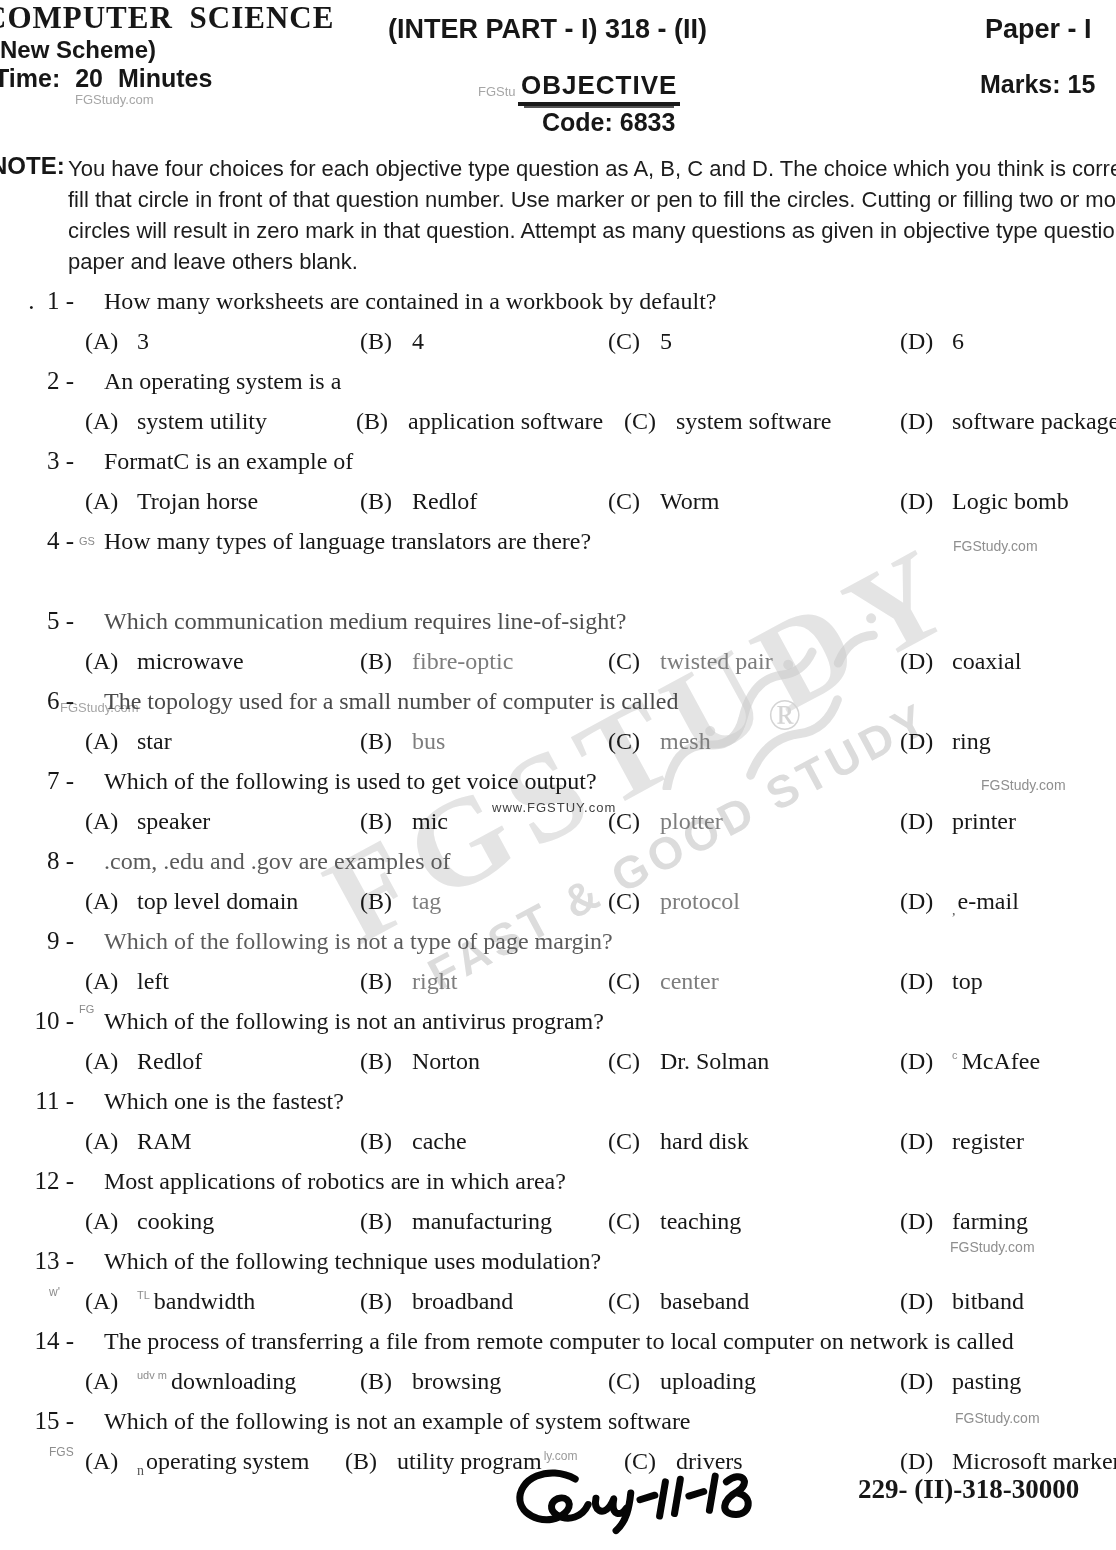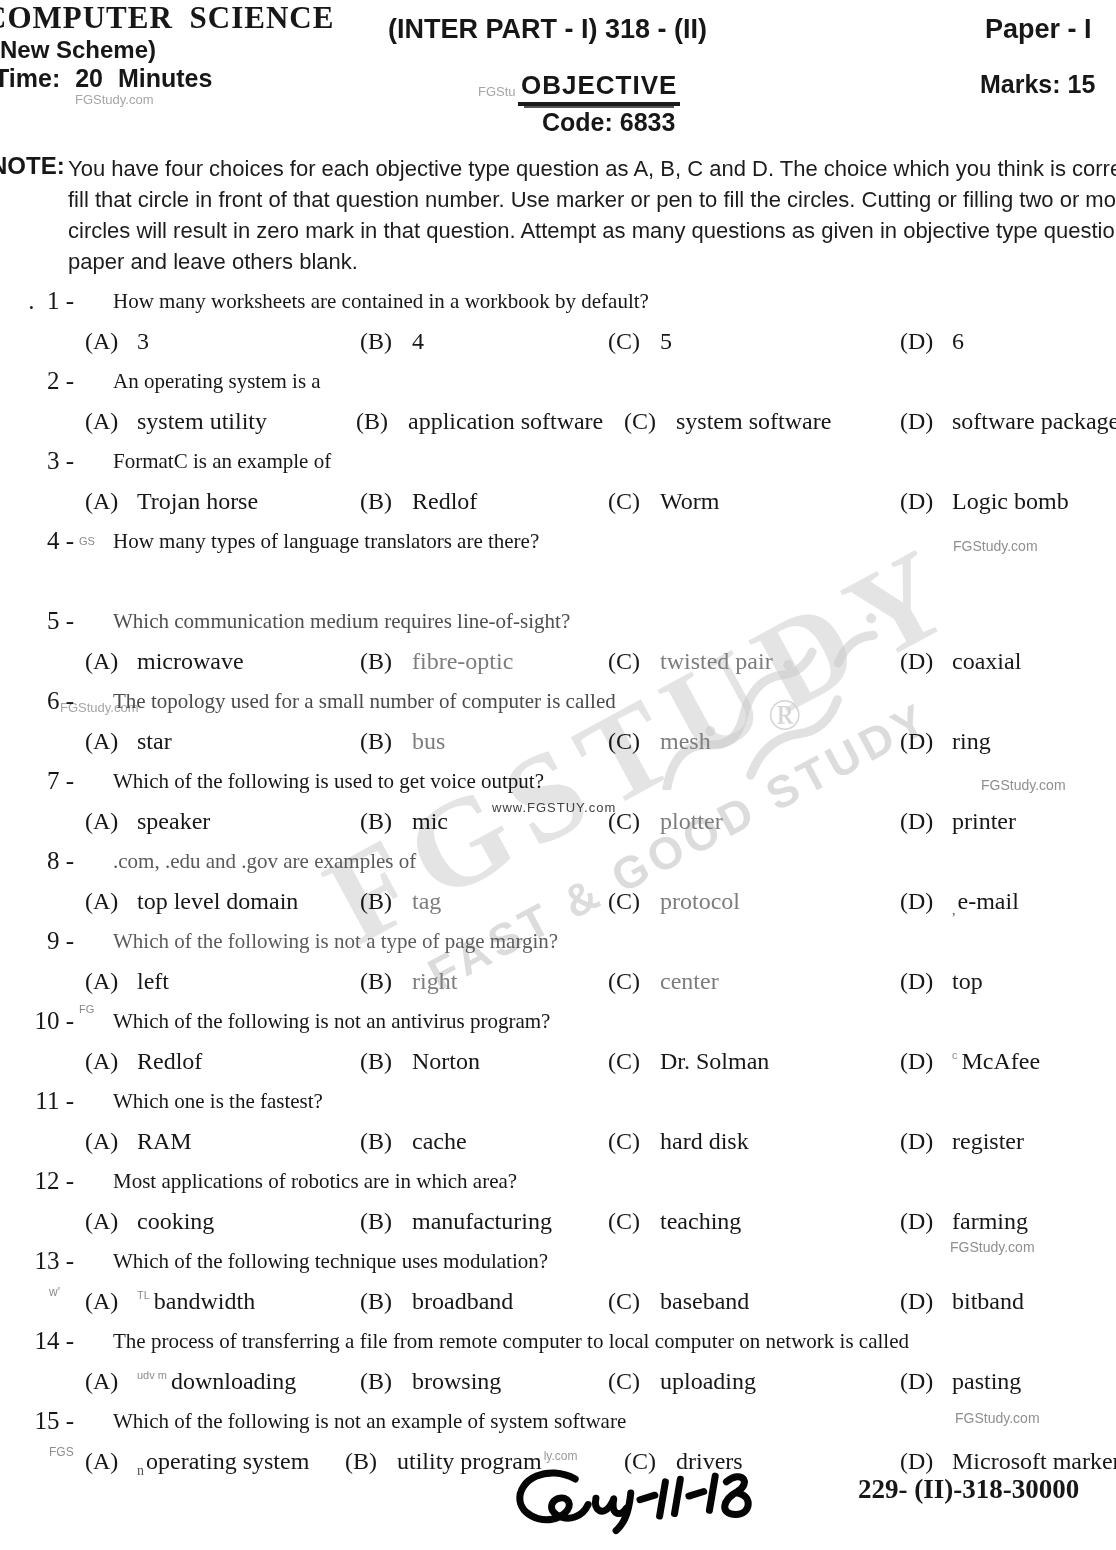--- a/index.html
+++ b/index.html
@@ -37,21 +37,21 @@
   .note-lines{position:absolute;left:68px;top:153px;font-family:"Liberation Sans",sans-serif;
               font-size:22px;color:#1c1c1c;}
   .note-line{white-space:nowrap;height:31px;line-height:31px;}
   
   .questions{position:absolute;left:0;top:281px;width:1116px;}
   .q{position:relative;height:80px;}
   .qline{position:relative;height:40px;line-height:40px;white-space:nowrap;}
   .qnum{position:absolute;left:0;width:74px;text-align:right;font-size:25px;white-space:pre;}
   .qnumsuf{position:absolute;left:79px;top:14px;font:11px "Liberation Sans",sans-serif;color:#8a8a8a;}
   .qnumsuf.up{top:2px;}
-  .qtext{position:absolute;left:113px;font-size:21px;}
+  .qtext{position:absolute;left:104px;font-size:24px;}
   .oline{position:relative;height:40px;line-height:40px;}
   .opt{position:absolute;font-size:24px;white-space:nowrap;}
   .olabel{display:inline-block;min-width:52px;}
   .opre{position:absolute;left:-36px;top:4px;font:12px "Liberation Sans",sans-serif;color:#8d8d8d;}
   .osup{font:11px "Liberation Sans",sans-serif;color:#8d8d8d;vertical-align:10px;margin-right:4px;}
   .osub{font:14px "Liberation Serif",serif;color:#555;vertical-align:-6px;margin-right:2px;}
   .osuf{font:12px "Liberation Sans",sans-serif;color:#9a9a9a;vertical-align:9px;margin-left:2px;}
   .muted{color:#7d7d7d;}
   
   .sig{position:absolute;left:500px;top:1455px;transform:rotate(-2deg);}

